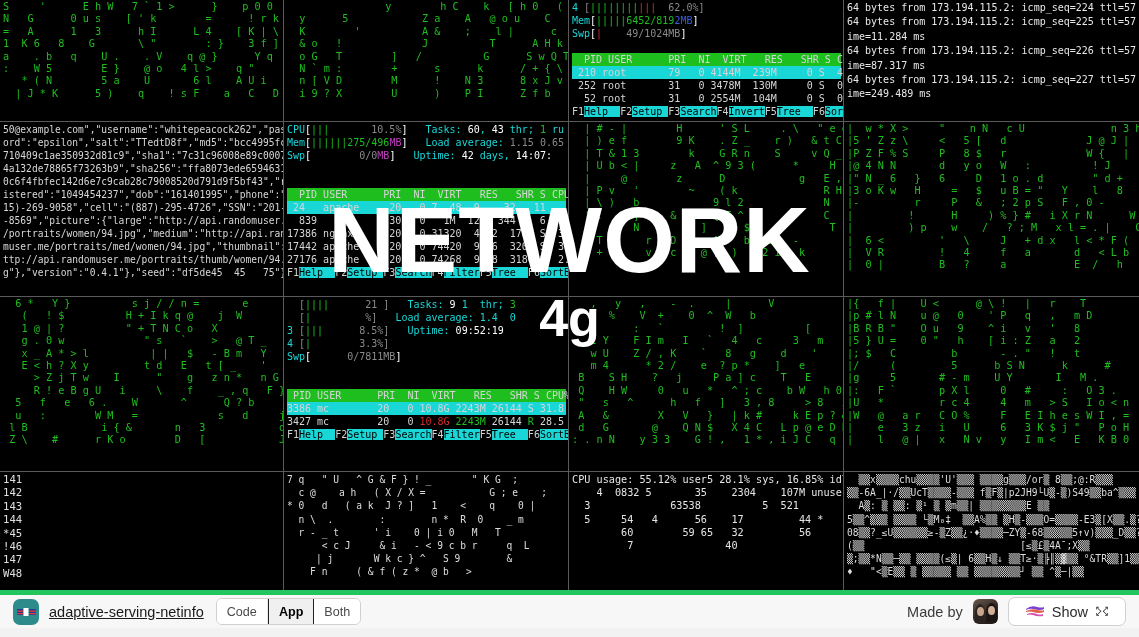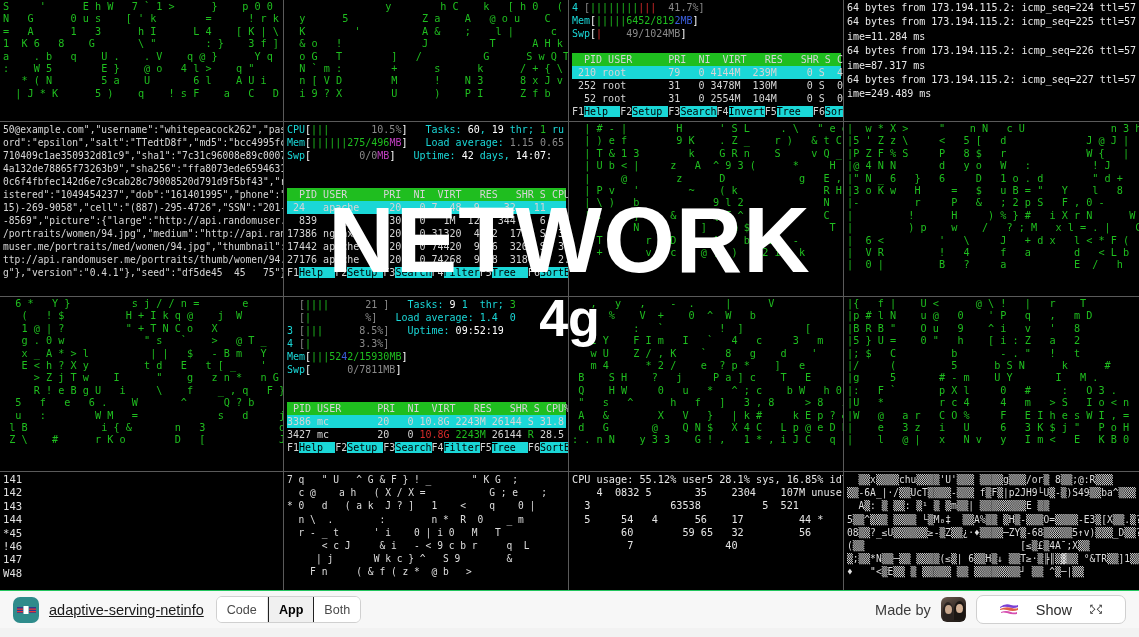--- a/index.html
+++ b/index.html
@@ -99,21 +99,21 @@
     font-size:52px;
     line-height:1;
     color:#ffffff;
     margin-top:8px;
   }
 
   
   .bottombar{
     height:38px;
     background:#f7f7f7;
-    border-top:1px solid #22c55e;
+    border-top:5px solid #22c55e;
     display:flex;align-items:center;
     padding:0 13px;
     box-sizing:border-box;
     gap:10px;
   }
   .logo{
     width:26px;height:26px;border-radius:7px;
     background:#2e8b8b;
     display:flex;align-items:center;justify-content:center;
     flex:0 0 auto;
@@ -168,22 +168,22 @@
     position:absolute;right:1px;top:4px;width:11px;height:19px;border-radius:50% 50% 0 0;
     background:#1b1613;
   }
   .avatar .f1{
     position:absolute;left:4px;top:8px;width:7px;height:9px;border-radius:50%;background:#c8a78d;
   }
   .avatar .f2{
     position:absolute;right:3px;top:7px;width:7px;height:9px;border-radius:50%;background:#d2b095;
   }
   .showbtn{
-    display:flex;align-items:center;gap:17px;
-    height:27px;padding:0 22px;
+    display:flex;align-items:center;gap:7px;
+    height:27px;padding:0 16px;
     border:1px solid #d0d0d0;border-radius:7px;
     background:#fff;
   }
   .showbtn .lbl{font-size:14.5px;color:#2b2b2b;}
   .expand{
     display:inline-block;width:14px;height:13px;position:relative;
   }
   .ar{position:absolute;font-size:9px;line-height:9px;color:#333;}
 </style>
 </head>
@@ -211,21 +211,21 @@
   y      5            Z a    A   @ o u    C    .       M \
   K        '          A &amp;    ;    l |      c    ;       N H
   &amp; o   !             J          T      A H k &gt;      1 w
   o G   T        ]   /          G      S w Q T    ;    &lt;
   N ` m :        +      s      k      / + { \    ;
   n [ V D        M      !    N 3      8 x J v    E
   i 9 ? X        U      )    P I      Z f b      s</pre>
       </div>
 
       <div class="pane htop">
-        <pre class="tt"><span class="c-cy">4 </span><span class="c-gy">[</span><span class="c-gr">||||||||</span><span class="c-rd">|||</span><span class="c-gy">  41.7%]</span></pre>
+        <pre class="tt"><span class="c-cy">4 </span><span class="c-gy">[</span><span class="c-gr">||||||||</span><span class="c-rd">|||</span><span class="c-gy">  62.0%]</span></pre>
         <pre class="tt"><span class="c-cy">Mem</span><span class="c-wh">[</span><span class="c-gr">|||||</span><span class="c-gr">6452/819</span><span class="c-bl">2MB</span><span class="c-wh">]</span></pre>
         <pre class="tt"><span class="c-cy">Swp</span><span class="c-wh">[</span><span class="c-rd">|</span><span class="c-gy">    49/1024MB</span><span class="c-wh">]</span></pre>
         <pre class="tt"> </pre>
         <pre class="tt hdrbar">  PID USER      PRI  NI  VIRT   RES   SHR S CPU% ME</pre>
         <pre class="tt selrow"> 210 root       79   0 4144M  239M     0 S  4.0  2</pre>
         <pre class="tt"> 252 root       31   0 3478M  130M     0 S  0.0  1</pre>
         <pre class="tt">  52 root       31   0 2554M  104M     0 S  0.0  1</pre>
         <pre class="tt"><span class="fnum">F1</span><span class="fkey">Help  </span><span class="fnum">F2</span><span class="fkey">Setup </span><span class="fnum">F3</span><span class="fkey">Search</span><span class="fnum">F4</span><span class="fkey">Invert</span><span class="fnum">F5</span><span class="fkey">Tree  </span><span class="fnum">F6</span><span class="fkey">SortBy</span></pre>
       </div>
 
@@ -249,21 +249,21 @@
         <pre class="tt">15)-269-9058","cell":"(887)-295-4726","SSN":"201-89</pre>
         <pre class="tt">-8569","picture":{"large":"http://api.randomuser.me</pre>
         <pre class="tt">/portraits/women/94.jpg","medium":"http://api.rando</pre>
         <pre class="tt">muser.me/portraits/med/women/94.jpg","thumbnail":"h</pre>
         <pre class="tt">ttp://api.randomuser.me/portraits/thumb/women/94.jp</pre>
         <pre class="tt">g"},"version":"0.4.1"},"seed":"df5de45  45   75"}</pre>
         <pre class="tt"></pre>
       </div>
 
       <div class="pane htop">
-        <pre class="tt"><span class="c-cy">CPU</span><span class="c-wh">[</span><span class="c-gr">|||</span><span class="c-gy">       10.5%</span><span class="c-wh">]</span>   <span class="c-cy">Tasks: </span><span class="c-wh">60</span><span class="c-cy">, </span><span class="c-wh">19</span><span class="c-cy"> thr; </span><span class="c-gr">1</span><span class="c-cy"> ru</span></pre>
+        <pre class="tt"><span class="c-cy">CPU</span><span class="c-wh">[</span><span class="c-gr">|||</span><span class="c-gy">       10.5%</span><span class="c-wh">]</span>   <span class="c-cy">Tasks: </span><span class="c-wh">60</span><span class="c-cy">, </span><span class="c-wh">43</span><span class="c-cy"> thr; </span><span class="c-gr">1</span><span class="c-cy"> ru</span></pre>
         <pre class="tt"><span class="c-cy">Mem</span><span class="c-wh">[</span><span class="c-gr">||||||275/</span><span class="c-gr">496</span><span class="c-mg">MB</span><span class="c-wh">]</span>   <span class="c-cy">Load average: </span><span class="c-gy">1.15 0.65</span></pre>
         <pre class="tt"><span class="c-cy">Swp</span><span class="c-wh">[</span><span class="c-gy">        0/0</span><span class="c-mg">MB</span><span class="c-wh">]</span>   <span class="c-cy">Uptime: </span><span class="c-wh">42</span><span class="c-cy"> days, </span><span class="c-wh">14:07:</span></pre>
         <pre class="tt"> </pre>
         <pre class="tt"> </pre>
         <pre class="tt hdrbar">  PID USER      PRI  NI  VIRT   RES   SHR S CPU% M</pre>
         <pre class="tt selrow"> 24   apache     20   0 7  48  9    32   11</pre>
         <pre class="tt">  839   sql      30   0   1M  12   344    6.1</pre>
         <pre class="tt">17386 nginx      20   0 31320  4912  1788 S  3.8</pre>
         <pre class="tt">17442 apache     20   0 74420  9116  3200 S  3.4</pre>
         <pre class="tt">27176 apache     20   0 74268  9088  3180 S  2.9</pre>
@@ -312,21 +312,20 @@
   u   :        W M   =             s   d     j J 4 3
  l B            i { &amp;       n   3            q / 1
  Z \    #      r K o        D   [            J   =</pre>
       </div>
 
       <div class="pane htop">
         <pre class="tt"><span class="c-gy">  [</span><span class="c-gr">||||</span><span class="c-gy">      21 ]</span>   <span class="c-cy">Tasks: </span><span class="c-wh">9</span><span class="c-cy"> 1  thr; </span><span class="c-gr">3</span></pre>
         <pre class="tt"><span class="c-gy">  [</span><span class="c-gr">|</span><span class="c-gy">         %]</span>   <span class="c-cy">Load average: 1.4  0</span></pre>
         <pre class="tt"><span class="c-cy">3 </span><span class="c-gy">[</span><span class="c-gr">|||</span><span class="c-gy">      8.5%]</span>   <span class="c-cy">Uptime: </span><span class="c-wh">09:52:19</span></pre>
         <pre class="tt"><span class="c-cy">4 </span><span class="c-gy">[</span><span class="c-gr">|</span><span class="c-gy">        3.3%]</span></pre>
-        <pre class="tt"><span class="c-cy">Mem</span><span class="c-wh">[</span><span class="c-gr">|||52</span><span class="c-bl">4</span><span class="c-gr">2/15930MB</span><span class="c-wh">]</span></pre>
         <pre class="tt"><span class="c-cy">Swp</span><span class="c-wh">[</span><span class="c-gy">      0/7811MB</span><span class="c-wh">]</span></pre>
         <pre class="tt"> </pre>
         <pre class="tt"> </pre>
         <pre class="tt hdrbar"> PID USER      PRI  NI  VIRT   RES   SHR S CPU% M</pre>
         <pre class="tt selrow">3386 mc        20   0 10.8G 2243M 26144 S 31.8 1</pre>
         <pre class="tt">3427 mc        20   0 <span class="c-rd">10.8G</span> <span class="c-gr">2243M</span> 26144 <span class="c-gr">R</span> 28.5 1</pre>
         <pre class="tt"><span class="fnum">F1</span><span class="fkey">Help  </span><span class="fnum">F2</span><span class="fkey">Setup </span><span class="fnum">F3</span><span class="fkey">Search</span><span class="fnum">F4</span><span class="fkey">Filter</span><span class="fnum">F5</span><span class="fkey">Tree  </span><span class="fnum">F6</span><span class="fkey">SortBy</span></pre>
       </div>
 
       <div class="pane matrix">

